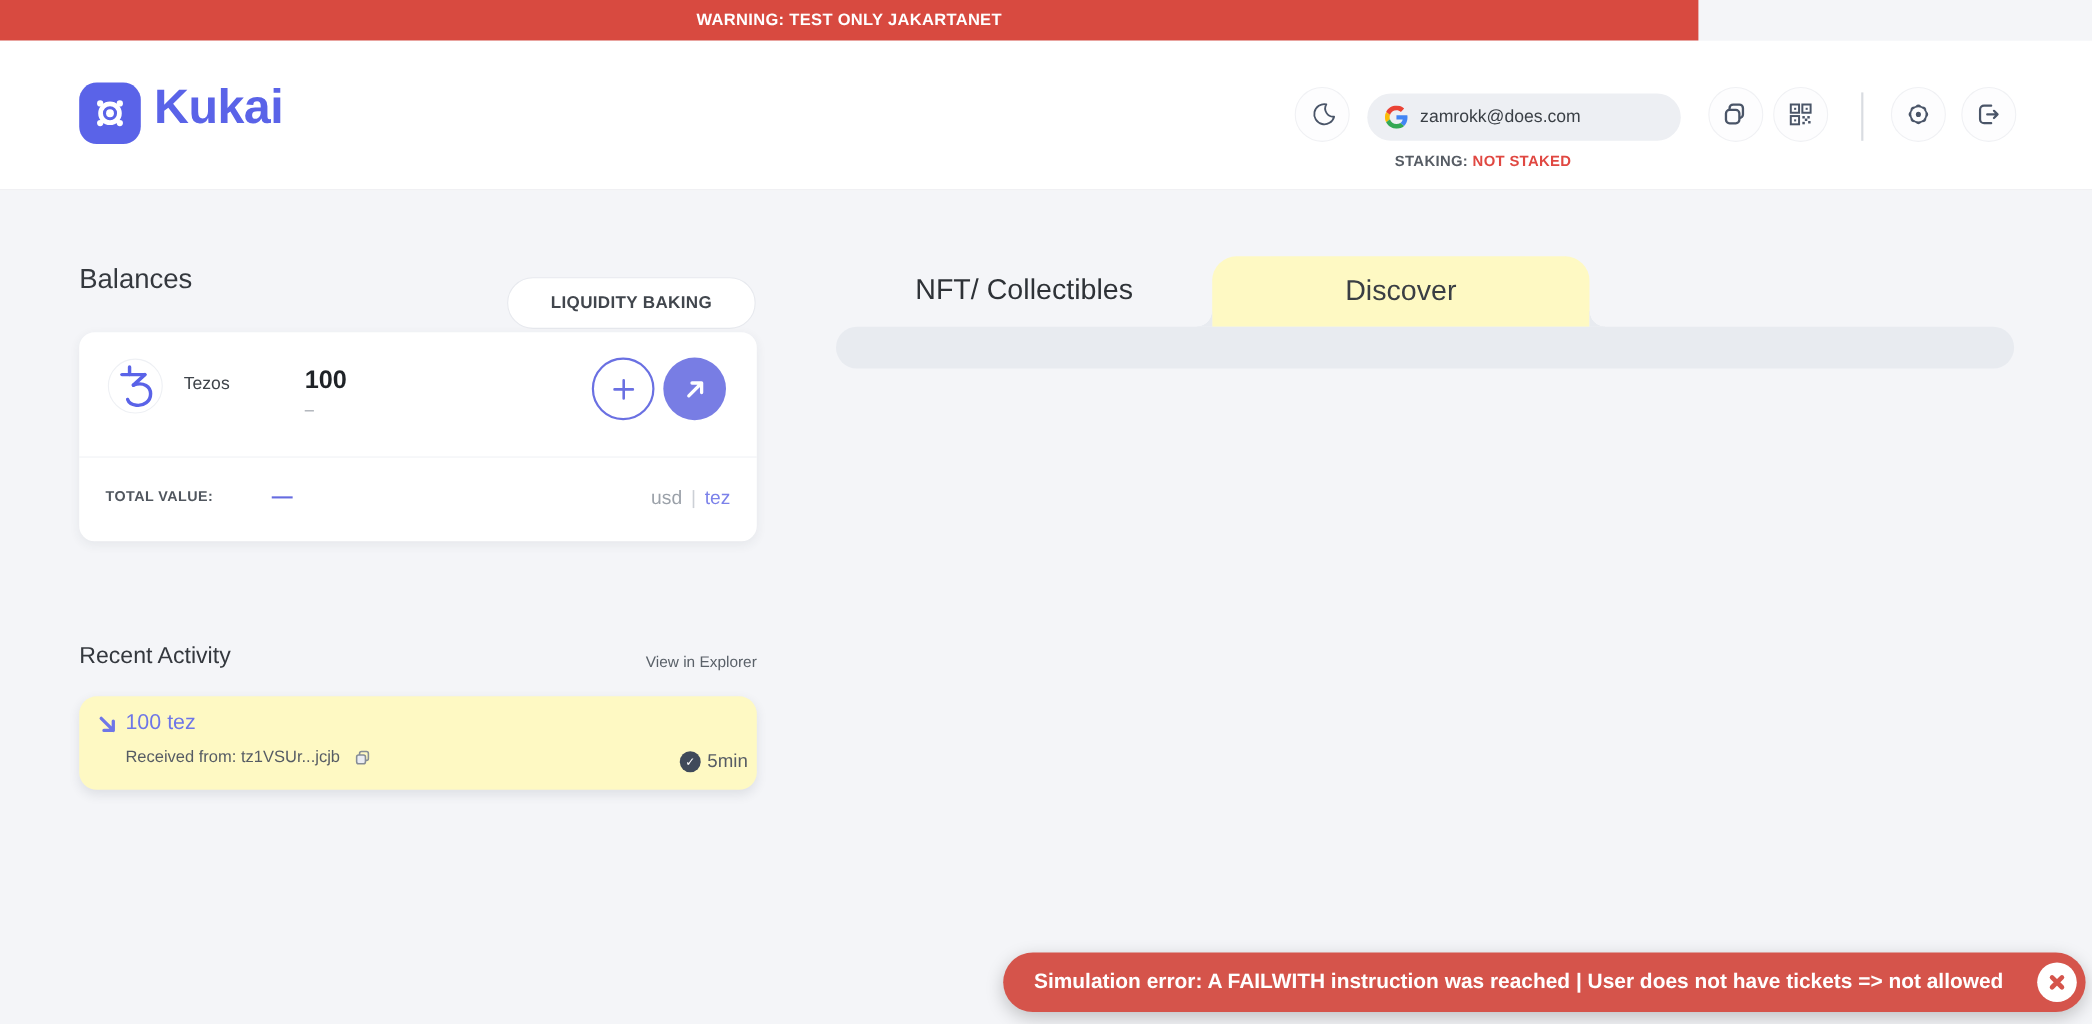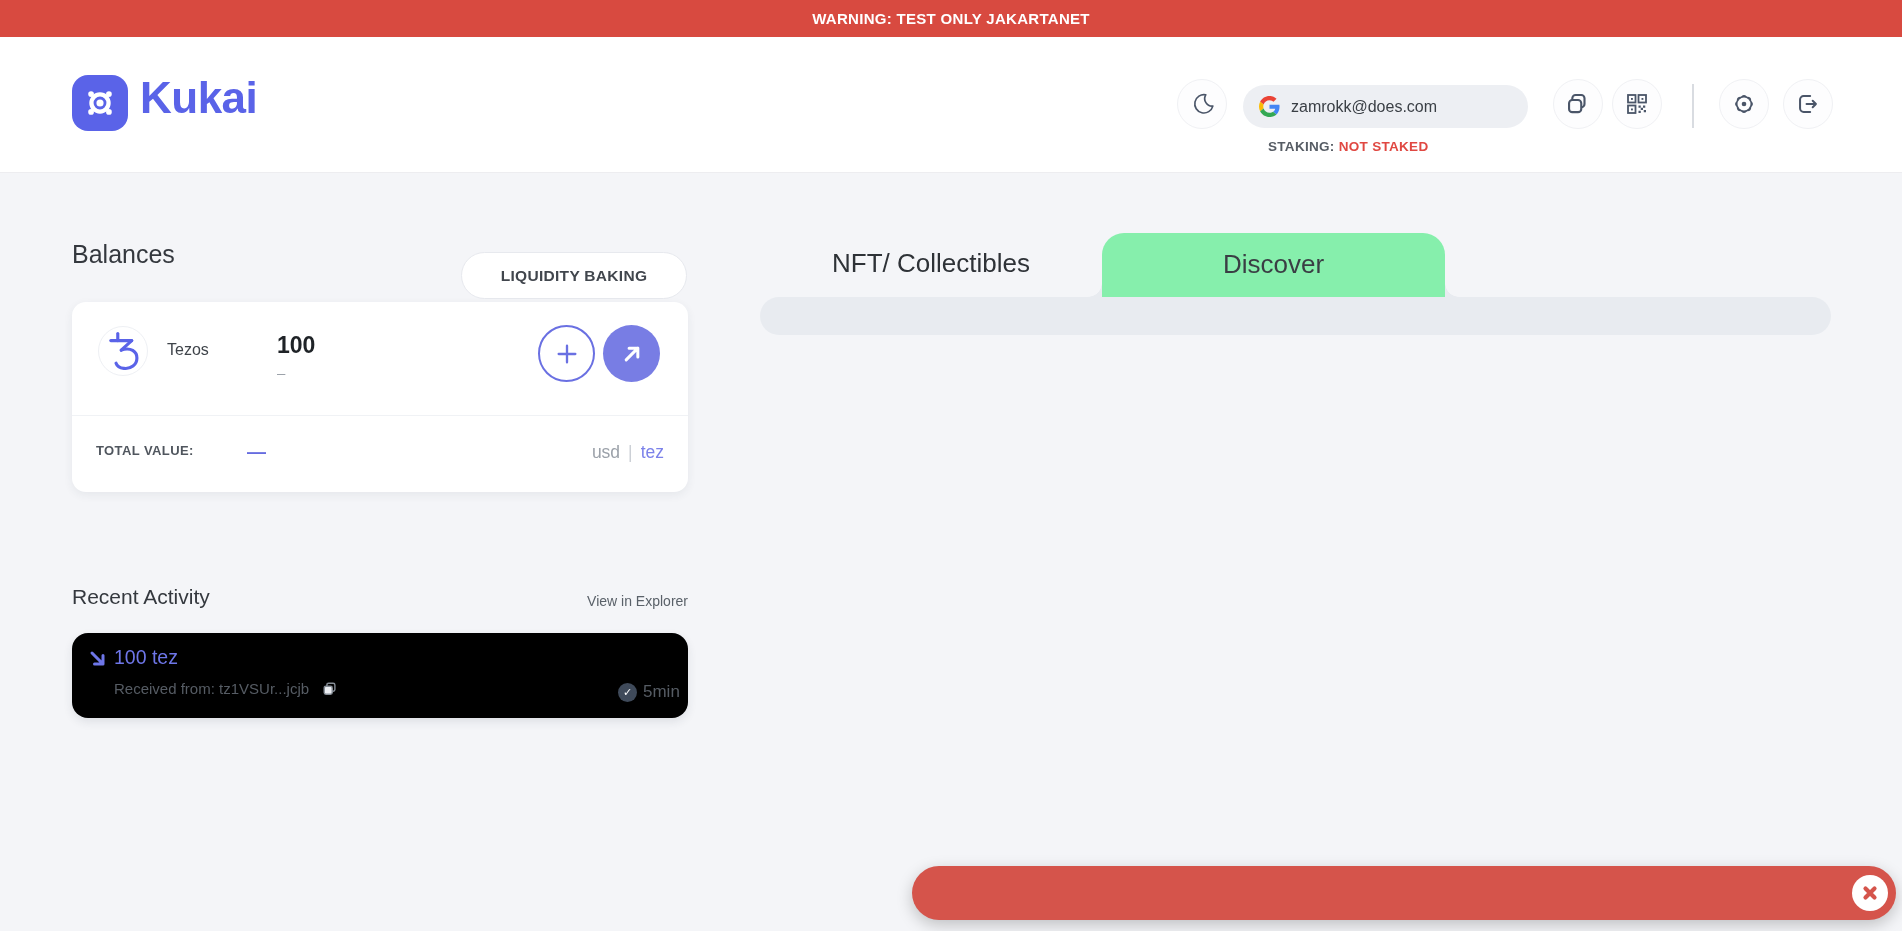--- a/index.html
+++ b/index.html
@@ -1,20 +1,20 @@
 <!DOCTYPE html>
 <html><head>
 <meta charset="utf-8">
 <style>
   * { margin:0; padding:0; box-sizing:border-box; }
   html,body { width:1902px; height:931px; background:#f4f5f8; font-family:"Liberation Sans", sans-serif; overflow:hidden; }
   .stage { position:relative; width:1902px; height:931px; background:#f4f5f8; }
 
   
-  .banner { position:absolute; left:0; top:0; width:1902px; height:37px; background:#d84a40;
+  .banner { position:absolute; left:0; top:0; width:1544px; height:37px; background:#d84a40;
             display:flex; align-items:center; justify-content:center; }
   .banner span { color:#ffffff; font-size:15px; font-weight:bold; letter-spacing:.3px; }
 
   
   .header { position:absolute; left:0; top:37px; width:1902px; height:136px; background:#ffffff;
             border-bottom:1px solid #ededf0; }
   .logo-box { position:absolute; left:72px; top:38px; width:56px; height:56px; border-radius:16px;
               background:#5a63e8; display:flex; align-items:center; justify-content:center; cursor:pointer; }
   .brand-text { position:absolute; left:140px; top:36px; font-size:44px; font-weight:bold; color:#5a63e8; letter-spacing:-.5px; }
 
@@ -50,33 +50,33 @@
   .total-value { position:absolute; left:175px; top:139px; font-size:19px; font-weight:bold; color:#666ce0; }
   .currency-toggle { position:absolute; right:24px; top:140px; font-size:17.5px; display:flex; gap:8px; align-items:center; }
   .currency-toggle .usd { color:#9ba1a9; cursor:pointer; }
   .currency-toggle .sep { color:#ccd0d6; }
   .currency-toggle .tez { color:#7c82ea; cursor:pointer; }
 
   .activity-title { position:absolute; left:72px; top:585px; font-size:21px; color:#34383e; }
   .explorer-link { position:absolute; left:488px; top:593px; width:200px; text-align:right; font-size:14px; color:#5a6169; cursor:pointer; }
 
   .activity-card { position:absolute; left:72px; top:633px; width:616px; height:85px; border-radius:16px;
-                   background:#000000; box-shadow:0 4px 10px rgba(40,50,70,.10); cursor:pointer; }
+                   background:#fef9c3; box-shadow:0 4px 10px rgba(40,50,70,.10); cursor:pointer; }
   .act-arrow { position:absolute; left:16px; top:16px; width:20px; height:20px; }
   .act-amount { position:absolute; left:42px; top:13px; font-size:19.5px; color:#6e76e8; }
   .act-desc { position:absolute; left:42px; top:47px; font-size:15px; color:#565c64; }
   .act-copy { position:absolute; left:250px; top:48px; width:16px; height:16px; cursor:pointer; }
   .act-check { position:absolute; left:546px; top:50px; width:19px; height:19px; border-radius:50%;
                background:#3f4a5a; color:#ffffff; font-size:11px; display:flex; align-items:center; justify-content:center; }
   .act-time { position:absolute; left:571px; top:49px; font-size:17px; color:#565c64; }
 
   
   .tab-inactive { position:absolute; left:760px; top:248px; width:342px; height:34px; text-align:center;
                   font-size:26px; color:#2e3237; cursor:pointer; }
-  .tab-active { position:absolute; left:1102px; top:233px; width:343px; height:64px; background:#86efac;
+  .tab-active { position:absolute; left:1102px; top:233px; width:343px; height:64px; background:#fef9c3;
                 border-radius:22px 22px 0 0; display:flex; align-items:flex-start; justify-content:center;
                 padding-top:16px; font-size:26px; color:#3a3e44; cursor:pointer; }
   .tab-fillet-l { position:absolute; left:1088px; top:283px; width:14px; height:14px;
                   background:radial-gradient(circle at 0% 0%, rgba(232,235,240,0) 13.5px, #e8ebf0 14px); }
   .tab-fillet-r { position:absolute; left:1445px; top:283px; width:14px; height:14px;
                   background:radial-gradient(circle at 100% 0%, rgba(232,235,240,0) 13.5px, #e8ebf0 14px); }
   .tab-bar { position:absolute; left:760px; top:297px; width:1071px; height:38px; background:#e8ebf0; border-radius:19px; }
 
   
   .toast { position:absolute; left:912px; top:866px; width:984px; height:54px; border-radius:27px;
@@ -228,20 +228,21 @@
     <div class="act-time">5min</div>
   </div>
 
   <div class="tab-inactive">NFT/ Collectibles</div>
   <div class="tab-active">Discover</div>
   <div class="tab-fillet-l"></div>
   <div class="tab-fillet-r"></div>
   <div class="tab-bar"></div>
 
   <div class="toast">
+    <span class="msg">Simulation error: A FAILWITH instruction was reached | User does not have tickets =&gt; not allowed</span>
     <div class="toast-close">
       <svg width="18" height="18" viewBox="0 0 18 18">
         <path d="M4.5 4.5 L13.5 13.5 M13.5 4.5 L4.5 13.5" stroke="#d5544b" stroke-width="4.2" stroke-linecap="round"></path>
       </svg>
     </div>
   </div>
 
 </div>
 
 </body></html>

